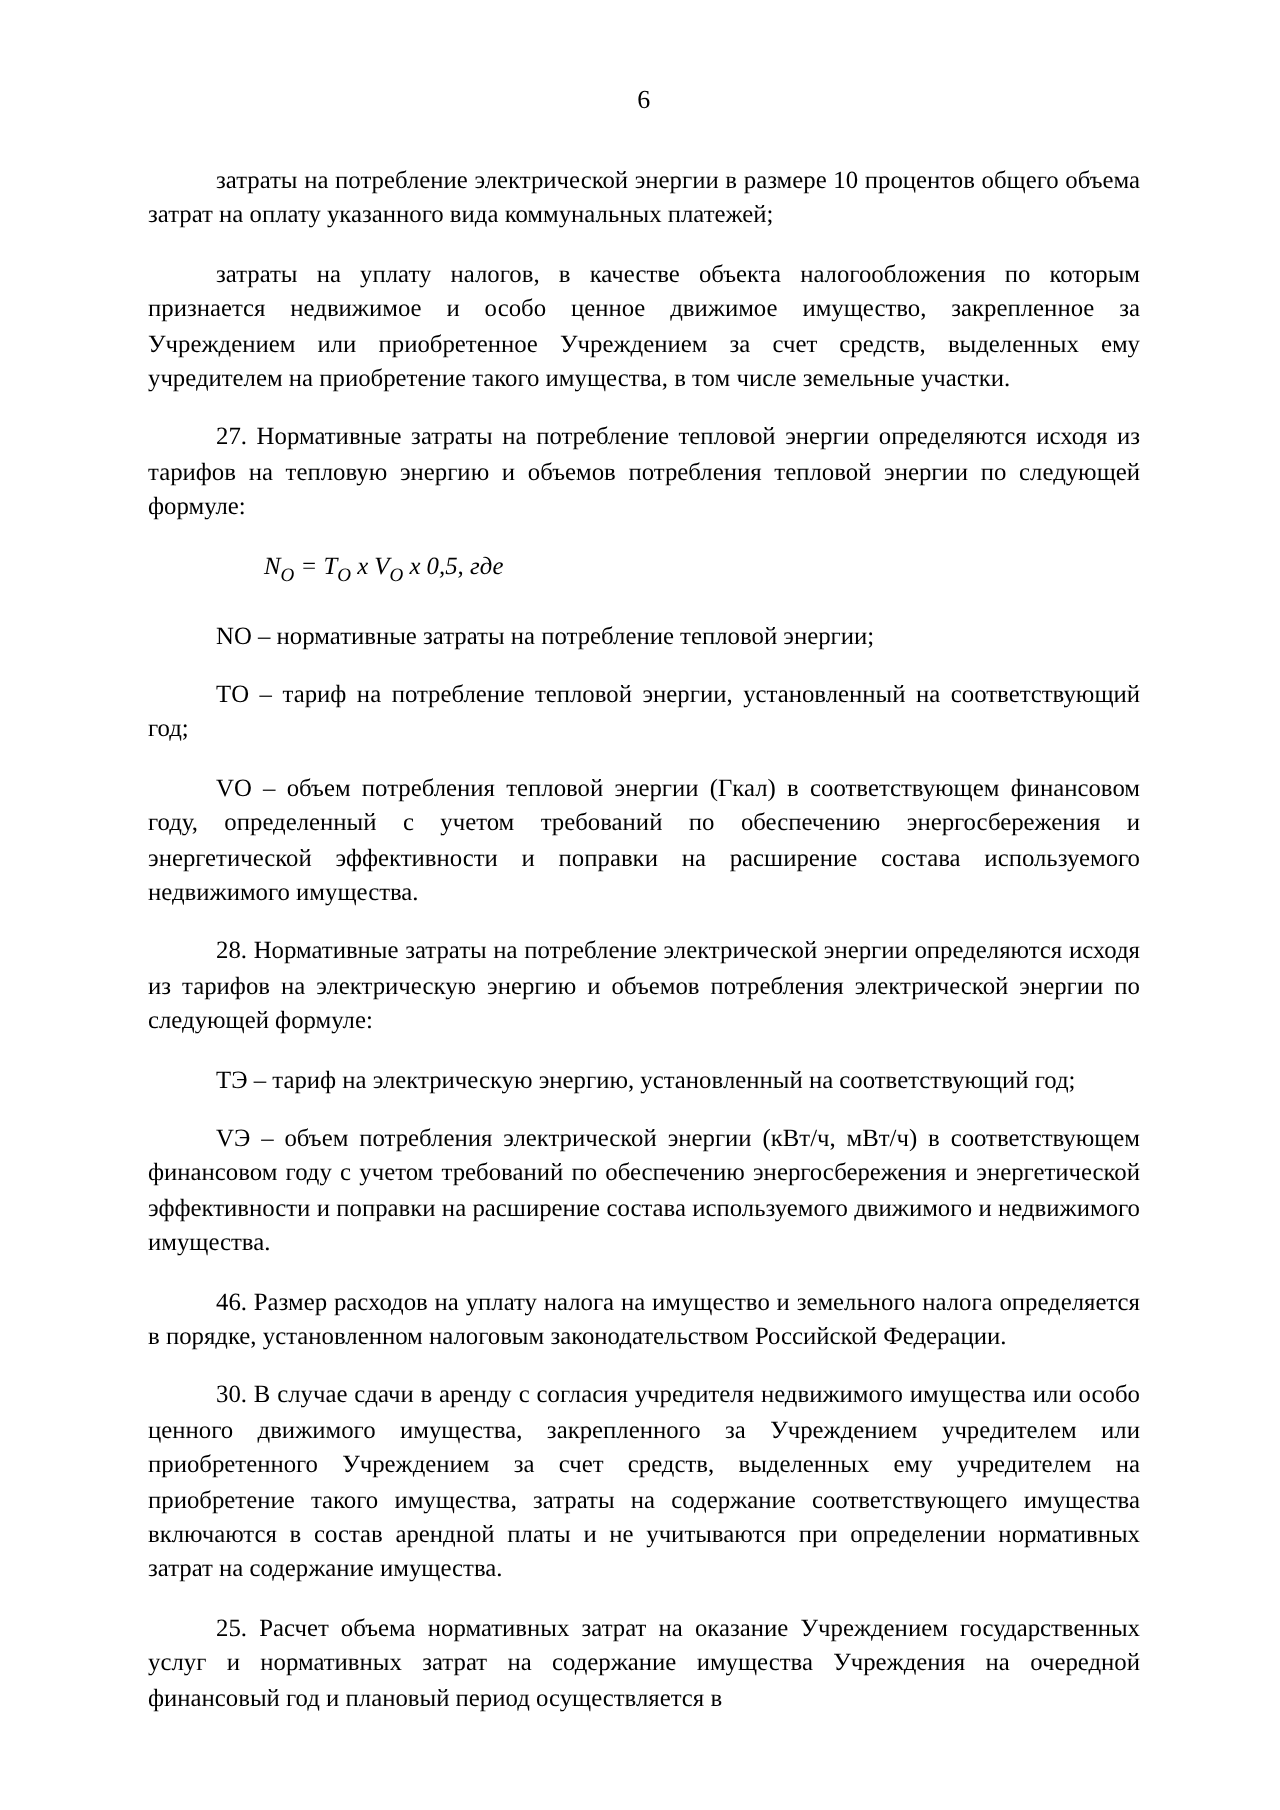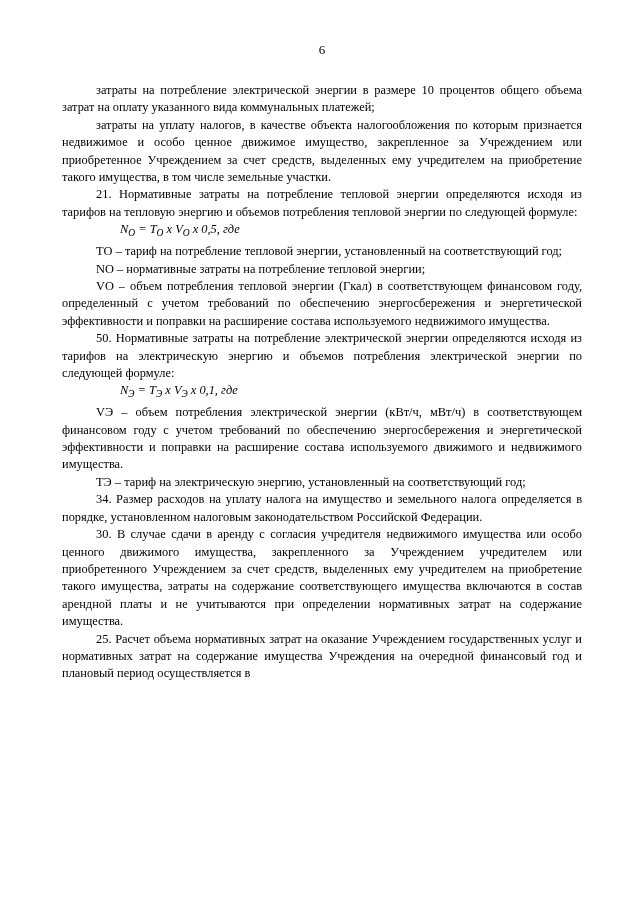--- a/index.html
+++ b/index.html
@@ -20,21 +20,21 @@
     box-sizing: border-box;
     padding: 42px 58px 20px 62px;
   }
   .page-number {
     text-align: center;
     font-size: 13px;
     margin: 0 0 24px 0;
     letter-spacing: 0.2px;
   }
   .body-text p {
-    margin: 0;
+    margin: 12px;
     font-size: 12.4px;
     line-height: 17.4px;
     text-align: justify;
     text-justify: inter-word;
     text-indent: 34px;
     hyphens: none;
   }
   .body-text p.no-indent {
     text-indent: 0;
     font-style: italic;
@@ -56,33 +56,32 @@
 <body>
 
 <div class="page">
 
   <div class="page-number">6</div>
 
   <div class="body-text">
 
     <p>затраты на потребление электрической энергии в размере 10 процентов общего объема затрат на оплату указанного вида коммунальных платежей;</p>
     <p>затраты на уплату налогов, в качестве объекта налогообложения по которым признается недвижимое и особо ценное движимое имущество, закрепленное за Учреждением или приобретенное Учреждением за счет средств, выделенных ему учредителем на приобретение такого имущества, в том числе земельные участки.</p>
-    <p>21. Нормативные затраты на потребление тепловой энергии определяются исходя из тарифов на тепловую энергию и объемов потребления тепловой энергии по следующей формуле:</p>
+    <p>27. Нормативные затраты на потребление тепловой энергии определяются исходя из тарифов на тепловую энергию и объемов потребления тепловой энергии по следующей формуле:</p>
 
     <p class="formula no-indent">N<span class="sub">О</span> = T<span class="sub">О</span> x V<span class="sub">О</span> x 0,5, где</p>
 
+    <p>N<span class="sub">О</span> – нормативные затраты на потребление тепловой энергии;</p>
     <p>T<span class="sub">О</span> – тариф на потребление тепловой энергии, установленный на соответствующий год;</p>
-    <p>N<span class="sub">О</span> – нормативные затраты на потребление тепловой энергии;</p>
     <p>V<span class="sub">О</span> – объем потребления тепловой энергии (Гкал) в соответствующем финансовом году, определенный с учетом требований по обеспечению энергосбережения и энергетической эффективности и поправки на расширение состава используемого недвижимого имущества.</p>
 
-    <p>50. Нормативные затраты на потребление электрической энергии определяются исходя из тарифов на электрическую энергию и объемов потребления электрической энергии по следующей формуле:</p>
+    <p>28. Нормативные затраты на потребление электрической энергии определяются исходя из тарифов на электрическую энергию и объемов потребления электрической энергии по следующей формуле:</p>
 
-    <p class="formula no-indent">N<span class="sub">Э</span> = T<span class="sub">Э</span> x V<span class="sub">Э</span> x 0,1, где</p>
 
+    <p>T<span class="sub">Э</span> – тариф на электрическую энергию, установленный на соответствующий год;</p>
     <p>V<span class="sub">Э</span> – объем потребления электрической энергии (кВт/ч, мВт/ч) в соответствующем финансовом году с учетом требований по обеспечению энергосбережения и энергетической эффективности и поправки на расширение состава используемого движимого и недвижимого имущества.</p>
-    <p>T<span class="sub">Э</span> – тариф на электрическую энергию, установленный на соответствующий год;</p>
 
-    <p>34. Размер расходов на уплату налога на имущество и земельного налога определяется в порядке, установленном налоговым законодательством Российской Федерации.</p>
+    <p>46. Размер расходов на уплату налога на имущество и земельного налога определяется в порядке, установленном налоговым законодательством Российской Федерации.</p>
     <p>30. В случае сдачи в аренду с согласия учредителя недвижимого имущества или особо ценного движимого имущества, закрепленного за Учреждением учредителем или приобретенного Учреждением за счет средств, выделенных ему учредителем на приобретение такого имущества, затраты на содержание соответствующего имущества включаются в состав арендной платы и не учитываются при определении нормативных затрат на содержание имущества.</p>
     <p>25. Расчет объема нормативных затрат на оказание Учреждением государственных услуг и нормативных затрат на содержание имущества Учреждения на очередной финансовый год и плановый период осуществляется в</p>
 
   </div>
 </div>
 
 </body></html>

